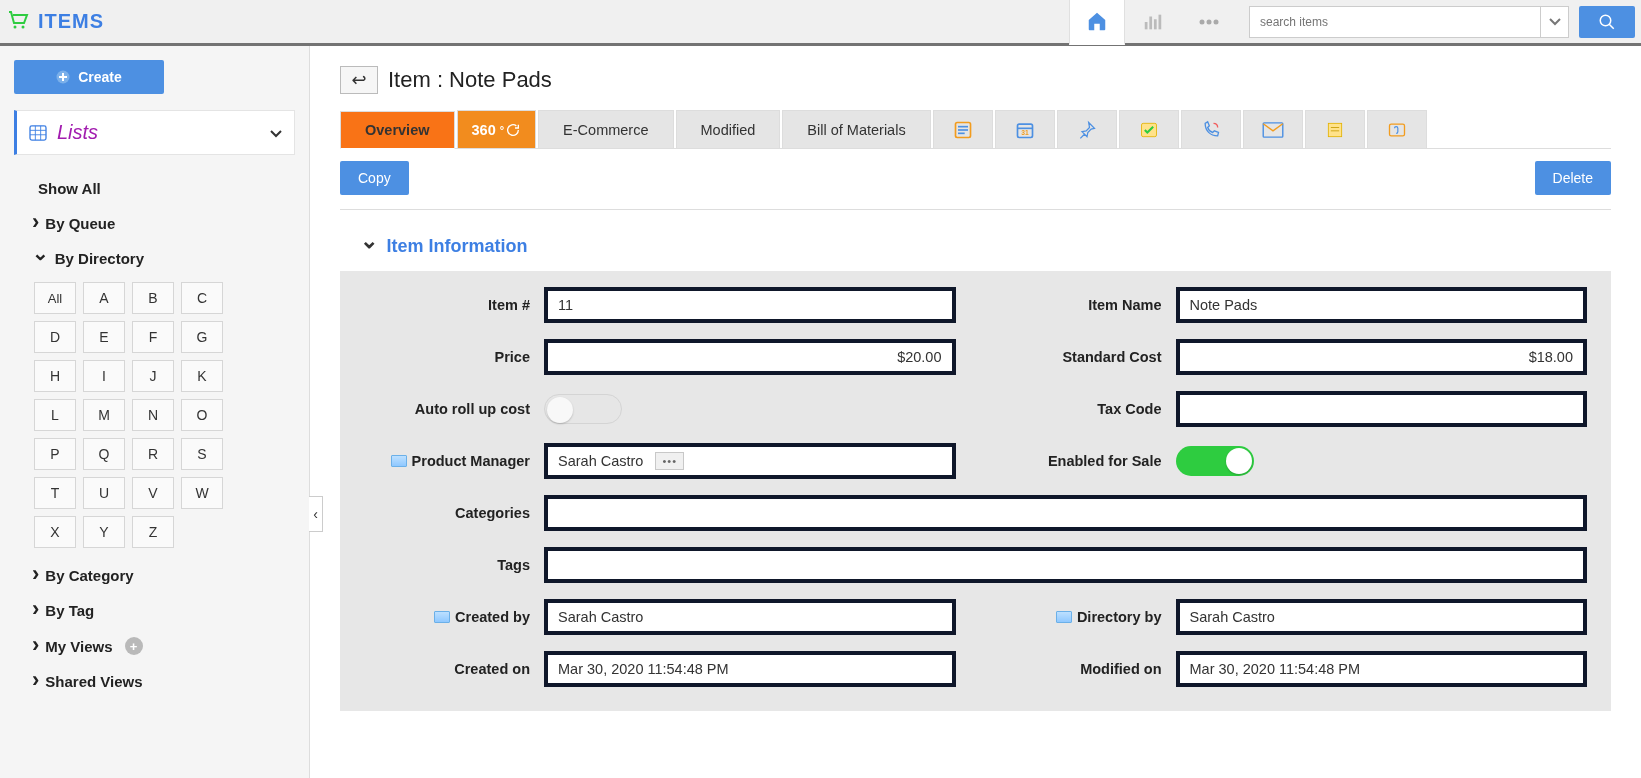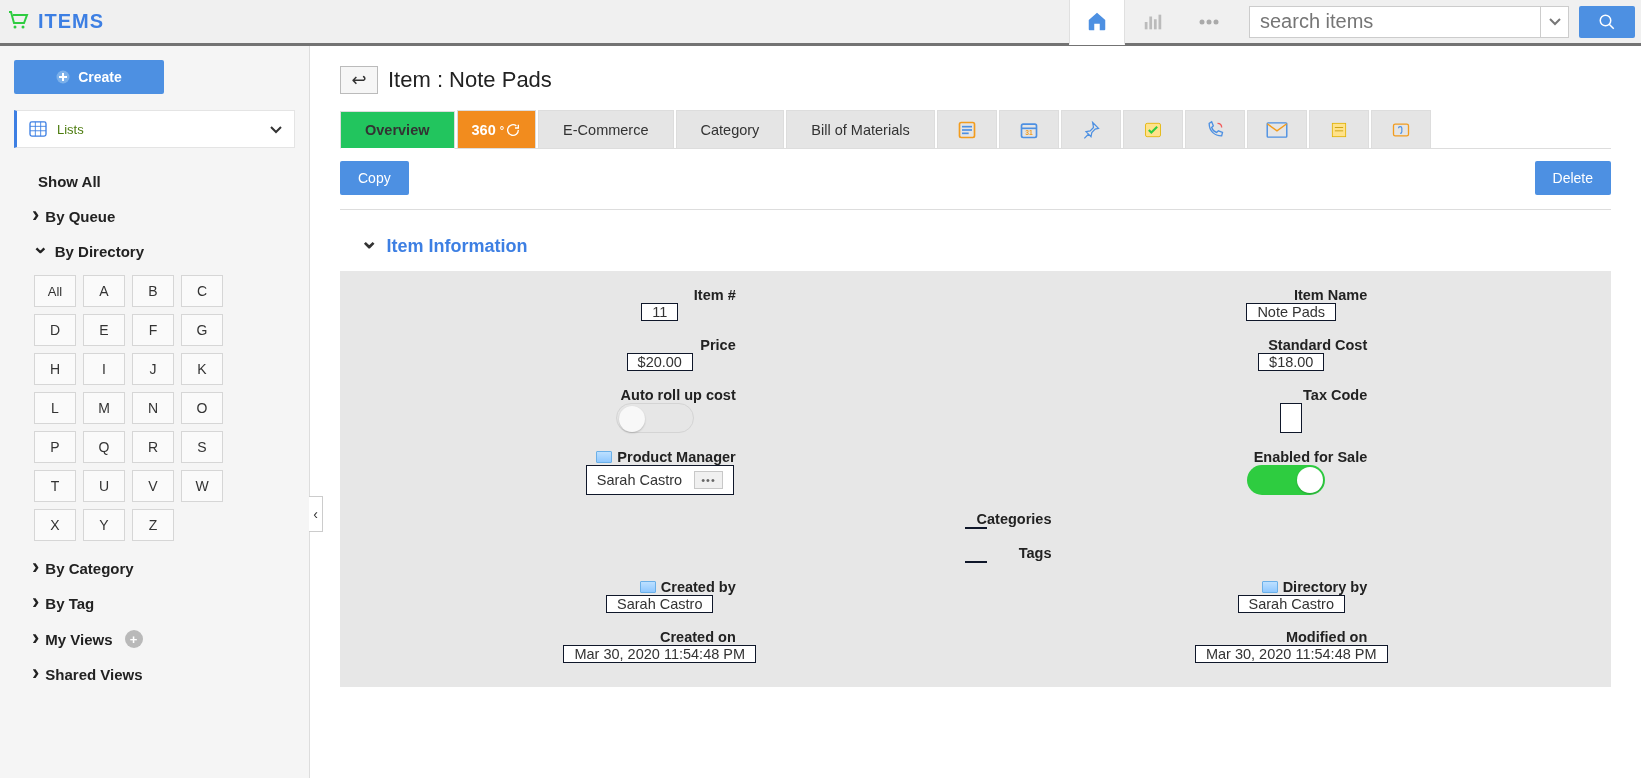--- a/index.html
+++ b/index.html
@@ -8,72 +8,72 @@
 
 .topbar { display: flex; align-items: center; height: 46px; background: #f0f0f0; border-bottom: 3px solid #737373; padding: 0 6px; }
 .brand { display: flex; align-items: center; gap: 8px; }
 .brand-title { color: #3d7fe3; font-weight: bold; font-size: 20px; letter-spacing: 1px; }
 .topbar-right { margin-left: auto; display: flex; align-items: center; gap: 0; }
 .top-icon-cell { width: 56px; height: 46px; display: flex; align-items: center; justify-content: center; border-left: 1px solid #e0e0e0; border-right: 1px solid #e0e0e0; cursor: pointer; }
 .top-icon-cell.active { background: #fff; border-bottom: 2px solid #fff; }
 .top-icon-cell.plain { border: none; }
 .search-wrap { display: flex; align-items: center; margin-left: 12px; }
 .search-input-wrap { display: flex; align-items: center; border: 1px solid #ccc; background: #fff; height: 32px; width: 320px; }
-.search-input { border: none; outline: none; flex: 1; padding: 0 10px; font-size: 20px; color: #666; }
+.search-input { border: none; outline: none; flex: 1; padding: 0 10px; font-size: 12px; color: #666; }
 .search-dd { width: 28px; height: 32px; border-left: 1px solid #ccc; display: flex; align-items: center; justify-content: center; color: #666; cursor: pointer; }
 .search-btn { width: 56px; height: 32px; background: #4d90e2; display: flex; align-items: center; justify-content: center; margin-left: 10px; cursor: pointer; border-radius: 2px; }
 
 
 .layout { display: flex; height: calc(100% - 46px); }
 .sidebar { width: 310px; background: #f5f5f5; border-right: 1px solid #ddd; padding: 14px; position: relative; }
 .collapse-handle { position: absolute; right: -14px; top: 450px; width: 14px; height: 36px; background: #fff; border: 1px solid #ccc; border-left: none; display: flex; align-items: center; justify-content: center; cursor: pointer; font-size: 14px; color: #333; }
 .main { flex: 1; background: #fff; padding: 20px 30px; overflow-y: auto; }
 
 .btn { display: inline-flex; align-items: center; justify-content: center; padding: 0 18px; height: 34px; border-radius: 2px; cursor: pointer; border: none; font-size: 14px; }
 .btn-primary { background: #4d90e2; color: #fff; }
 .create-btn { width: 150px; height: 34px; background: #4d90e2; color: #fff; display: flex; align-items: center; justify-content: center; gap: 8px; font-weight: bold; border-radius: 2px; cursor: pointer; margin: 0 0 16px 0; }
 
 .lists-card { background: #fff; border: 1px solid #e4e4e4; border-left: 3px solid #3d7fe3; padding: 10px 12px; display: flex; align-items: center; gap: 10px; cursor: pointer; }
-.lists-card .label { color: #4d7c0f; font-size: 13px; }
+.lists-card .label { color: #a21caf; font-size: 20px; font-style: italic; }
 .lists-card .chev { margin-left: auto; color: #333; }
 
 .side-sub { padding: 16px 0 0 18px; }
 .side-item { display: flex; align-items: center; gap: 6px; padding: 9px 0; font-size: 15px; color: #222; cursor: pointer; font-weight: bold; }
 .side-item.plain { font-weight: bold; padding-left: 6px; }
 .side-item .chev-r::before { content: "›"; font-size: 22px; line-height: 0; font-weight: bold; }
 .side-item .chev-d::before { content: "⌄"; font-size: 20px; line-height: 0; position: relative; top: -4px; font-weight: bold; }
 .plus-badge { width: 18px; height: 18px; border-radius: 50%; background: #b9b9b9; color: #fff; display: inline-flex; align-items: center; justify-content: center; font-size: 13px; margin-left: 6px; }
 
 .alpha-grid { display: grid; grid-template-columns: repeat(4, 42px); gap: 7px; padding: 6px 0 10px 2px; }
 .alpha-cell { height: 32px; border: 1px solid #d6d6d6; background: #fafafa; display: flex; align-items: center; justify-content: center; font-size: 14px; color: #333; cursor: pointer; }
 .alpha-cell.all { font-size: 13px; }
 
 
 .page-head { display: flex; align-items: center; gap: 10px; margin-bottom: 16px; }
 .back-btn { width: 38px; height: 28px; border: 1px solid #bbb; background: #f6f6f6; display: flex; align-items: center; justify-content: center; cursor: pointer; font-size: 18px; }
 .page-title { font-size: 22px; color: #222; }
 
 .tabs-row { display: flex; align-items: stretch; border-bottom: 1px solid #ddd; margin-bottom: 12px; }
 .tab { padding: 0 24px; height: 38px; display: flex; align-items: center; justify-content: center; border: 1px solid #ddd; border-bottom: none; background: #e5e5e5; margin-right: 2px; cursor: pointer; font-size: 14.5px; color: #333; white-space: nowrap; }
-.tab.active { background: #22c55e; font-weight: bold; border-bottom: 1px solid #fff; position: relative; top: 1px; }
+.tab.active { background: #f97316; font-weight: bold; border-bottom: 1px solid #fff; position: relative; top: 1px; }
 .tab.orange { background: #f28c1e; color: #fff; font-weight: bold; padding: 0 14px; }
 .tab.icon-only { padding: 0; width: 60px; }
 
 .actions-row { display: flex; align-items: center; margin-bottom: 14px; }
 .actions-row .right { margin-left: auto; }
 
 .section-head { display: flex; align-items: center; gap: 8px; color: #3d7fe3; font-size: 18px; font-weight: bold; padding: 12px 0 14px 20px; cursor: pointer; }
 .section-head .chev-d::before { content: "⌄"; font-size: 22px; line-height: 0; position: relative; top: -4px; color: #333; font-weight: bold; }
 
 .form-panel { background: #e7e7e7; padding: 16px 24px 24px; }
 .form-grid { display: grid; grid-template-columns: 1fr 1fr; column-gap: 40px; row-gap: 16px; }
-.form-row { display: flex; align-items: center; flex-direction: column; }
+.form-row { display: flex; align-items: center; }
 .form-row.full { grid-column: 1 / span 2; }
 .form-label { width: 180px; text-align: right; padding-right: 14px; font-size: 14.5px; color: #222; font-weight: bold; display: flex; align-items: center; justify-content: flex-end; gap: 5px; }
-.form-field { flex: 1; background: #fff; height: 36px; border: 1px solid #0f172a; padding: 0 10px; display: flex; align-items: center; font-size: 14.5px; color: #333; }
+.form-field { flex: 1; background: #fff; height: 36px; border: 4px solid #0f172a; padding: 0 10px; display: flex; align-items: center; font-size: 14.5px; color: #333; }
 .form-field.right { justify-content: flex-end; }
 .form-field .tag-chip { display: inline-flex; align-items: center; gap: 6px; }
 .chip-dots { border: 1px solid #c8c8c8; background: #f0f0f0; height: 18px; padding: 0 6px; font-size: 11px; color: #666; display: inline-flex; align-items: center; margin-left: 6px; letter-spacing: 1px; cursor: pointer; }
 
 .toggle { width: 78px; height: 30px; border-radius: 16px; position: relative; }
 .toggle .knob { width: 26px; height: 26px; background: #fff; border-radius: 50%; position: absolute; top: 2px; box-shadow: 0 1px 2px rgba(0,0,0,.2); }
 .toggle.off { background: #e6e6e6; border: 1px solid #d4d4d4; }
 .toggle.off .knob { left: 2px; background: #f8f8f8; }
 .toggle.on { background: #2ecc40; }
 .toggle.on .knob { right: 2px; }
@@ -238,21 +238,21 @@
       <div class="tab active">Overview</div>
       <div class="tab orange">
         <span>360</span>
         <span style="margin-left:4px; font-size:11px;">°</span>
         <svg width="16" height="16" viewBox="0 0 24 24" style="margin-left:1px;">
             <path d="M20 12a8 8 0 1 1-3-6.2" fill="none" stroke="#fff" stroke-width="2"></path>
             <path d="M20 4v5h-5" fill="none" stroke="#fff" stroke-width="2"></path>
           </svg>
       </div>
       <div class="tab">E-Commerce</div>
-      <div class="tab">Category</div>
+      <div class="tab">Modified</div>
       <div class="tab">Bill of Materials</div>
       <div class="tab icon-only">
           <svg width="20" height="20" viewBox="0 0 24 24">
             <rect x="3" y="3" width="18" height="18" rx="2" fill="none" stroke="#f29c1e" stroke-width="2"></rect>
             <line x1="6" y1="8" x2="18" y2="8" stroke="#4d90e2" stroke-width="2"></line>
             <line x1="6" y1="12" x2="18" y2="12" stroke="#4d90e2" stroke-width="2"></line>
             <line x1="6" y1="16" x2="14" y2="16" stroke="#4d90e2" stroke-width="2"></line>
           </svg>
         </div>
       <div class="tab icon-only">

